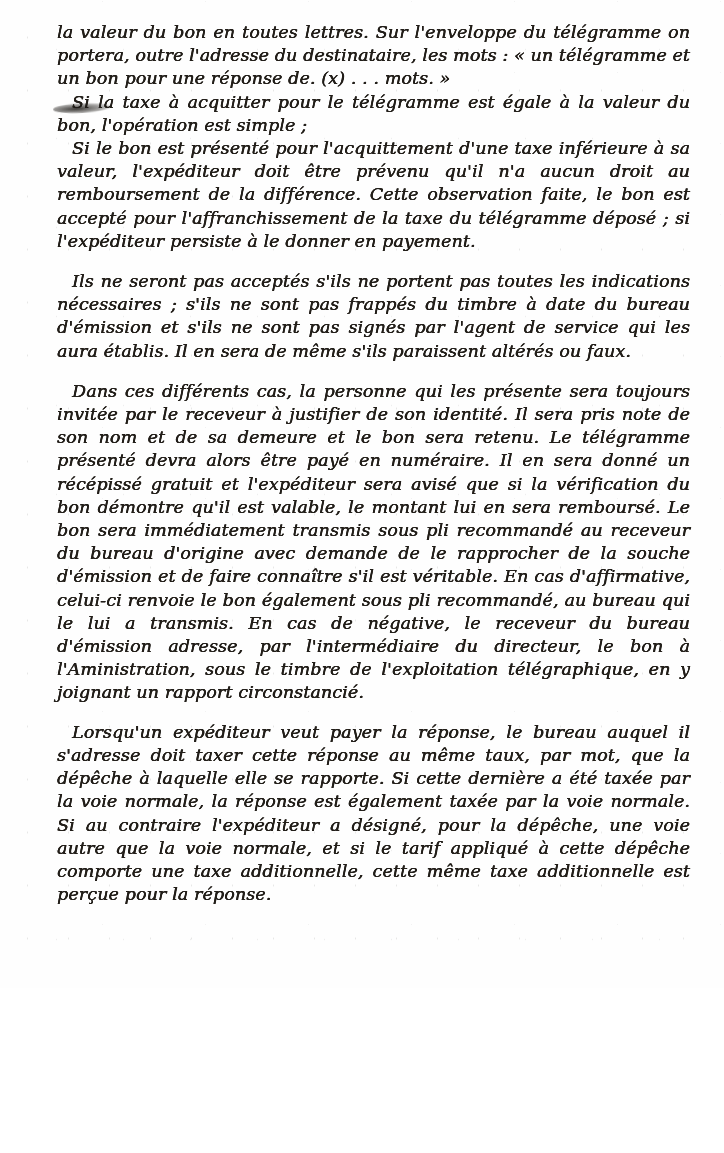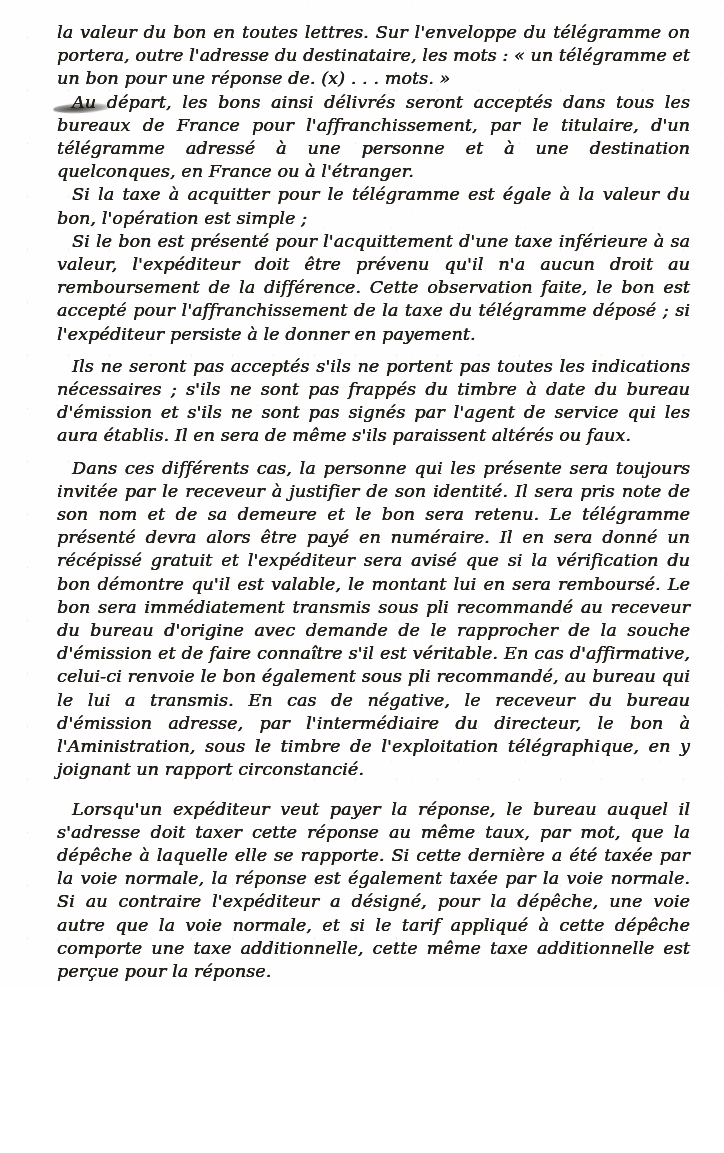--- a/index.html
+++ b/index.html
@@ -29,21 +29,21 @@
     position:absolute;
     left:57px;top:21px;width:633px;
     font-size:17.5px;
     line-height:23.2px;
     letter-spacing:0.1px;
     text-align:justify;
     text-shadow:0.35px 0 0 currentColor, 0 0.25px 0 currentColor;
   }
   .para{margin:0;}
   .para.indent{text-indent:15px;}
-  .para.gap-sm{margin-top:9px;}
+  .para.gap-sm{margin-top:17px;}
   .para.gap-lg{margin-top:16px;}
   .ink-smudge{
     position:absolute;
     left:53px;top:103px;
     width:58px;height:10px;
     border-radius:50%;
     background:radial-gradient(ellipse at 40% 55%,
       rgba(25,22,18,0.85) 0%,
       rgba(25,22,18,0.35) 55%,
       rgba(25,22,18,0) 78%);
@@ -51,21 +51,20 @@
     filter:blur(0.5px);
     pointer-events:none;
   }
 </style>
 </head>
 <body>
 
 <div class="page">
   <div class="text-block">
     <p class="para">la valeur du bon en toutes lettres. Sur l'enveloppe du télégramme on portera, outre l'adresse du destinataire, les mots : « un télégramme et un bon pour une réponse de. (x) . . . mots. »</p>
-    <p class="para indent">Au départ, les bons ainsi délivrés seront acceptés dans tous les bureaux de France pour l'affranchissement, par le titulaire, d'un télégramme adressé à une personne et à une destination quelconques, en France ou à l'étranger.</p>
     <p class="para indent">Si la taxe à acquitter pour le télégramme est égale à la valeur du bon, l'opération est simple ;</p>
     <p class="para indent">Si le bon est présenté pour l'acquittement d'une taxe inférieure à sa valeur, l'expéditeur doit être prévenu qu'il n'a aucun droit au remboursement de la différence. Cette observation faite, le bon est accepté pour l'affranchissement de la taxe du télégramme déposé ; si l'expéditeur persiste à le donner en payement.</p>
     <p class="para indent gap-sm">Ils ne seront pas acceptés s'ils ne portent pas toutes les indications nécessaires ; s'ils ne sont pas frappés du timbre à date du bureau d'émission et s'ils ne sont pas signés par l'agent de service qui les aura établis. Il en sera de même s'ils paraissent altérés ou faux.</p>
     <p class="para indent gap-sm">Dans ces différents cas, la personne qui les présente sera toujours invitée par le receveur à justifier de son identité. Il sera pris note de son nom et de sa demeure et le bon sera retenu. Le télégramme présenté devra alors être payé en numéraire. Il en sera donné un récépissé gratuit et l'expéditeur sera avisé que si la vérification du bon démontre qu'il est valable, le montant lui en sera remboursé. Le bon sera immédiatement transmis sous pli recommandé au receveur du bureau d'origine avec demande de le rapprocher de la souche d'émission et de faire connaître s'il est véritable. En cas d'affirmative, celui-ci renvoie le bon également sous pli recommandé, au bureau qui le lui a transmis. En cas de négative, le receveur du bureau d'émission adresse, par l'intermédiaire du directeur, le bon à l'Aministration, sous le timbre de l'exploitation télégraphique, en y joignant un rapport circonstancié.</p>
     <p class="para indent gap-lg">Lorsqu'un expéditeur veut payer la réponse, le bureau auquel il s'adresse doit taxer cette réponse au même taux, par mot, que la dépêche à laquelle elle se rapporte. Si cette dernière a été taxée par la voie normale, la réponse est également taxée par la voie normale. Si au contraire l'expéditeur a désigné, pour la dépêche, une voie autre que la voie normale, et si le tarif appliqué à cette dépêche comporte une taxe additionnelle, cette même taxe additionnelle est perçue pour la réponse.</p>
   </div>
   <div class="ink-smudge"></div>
 </div>
 
 </body></html>

